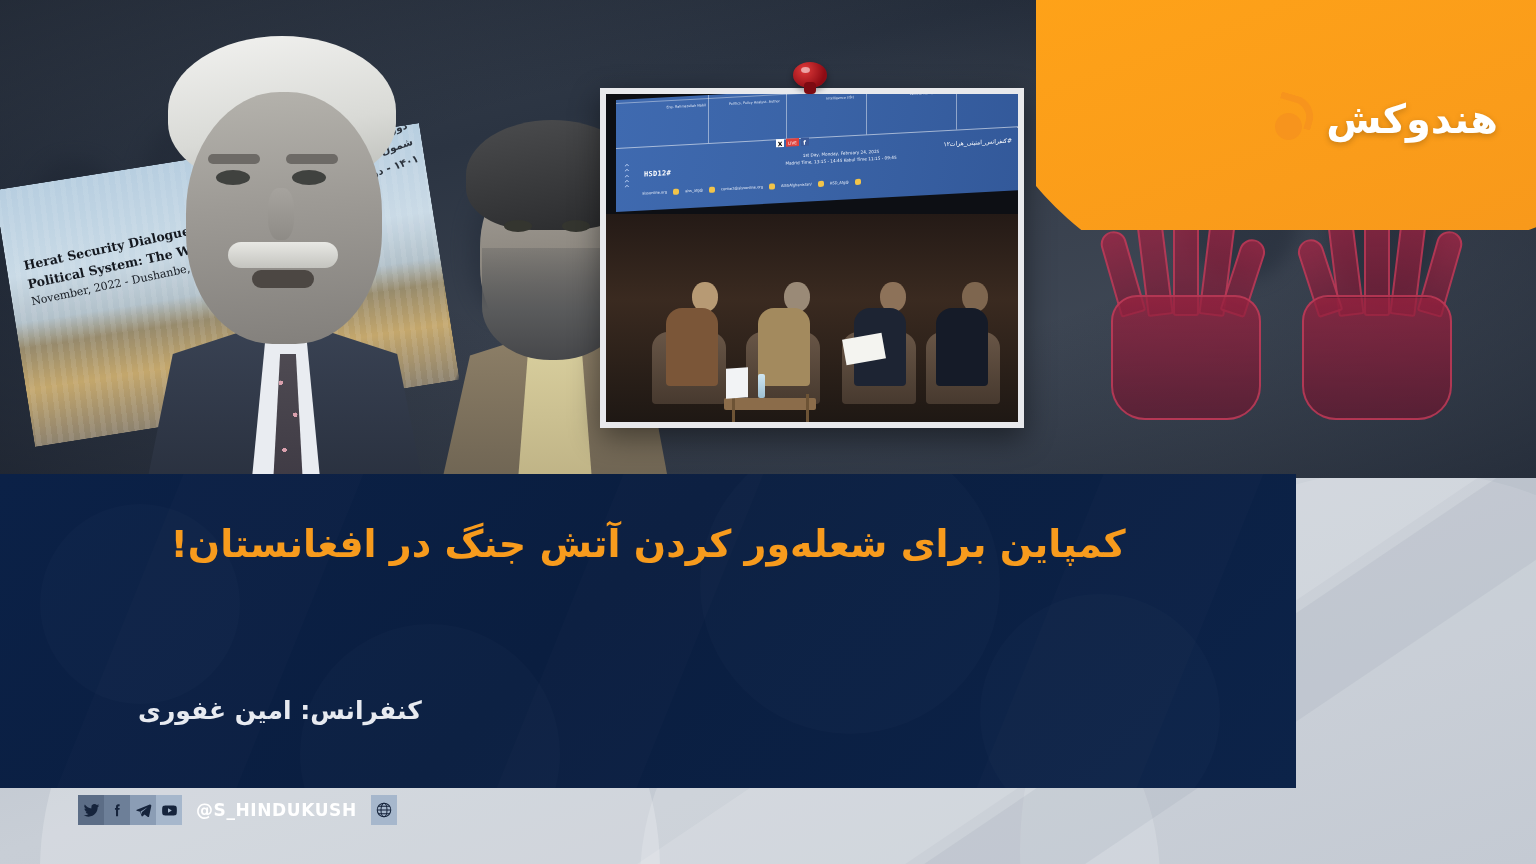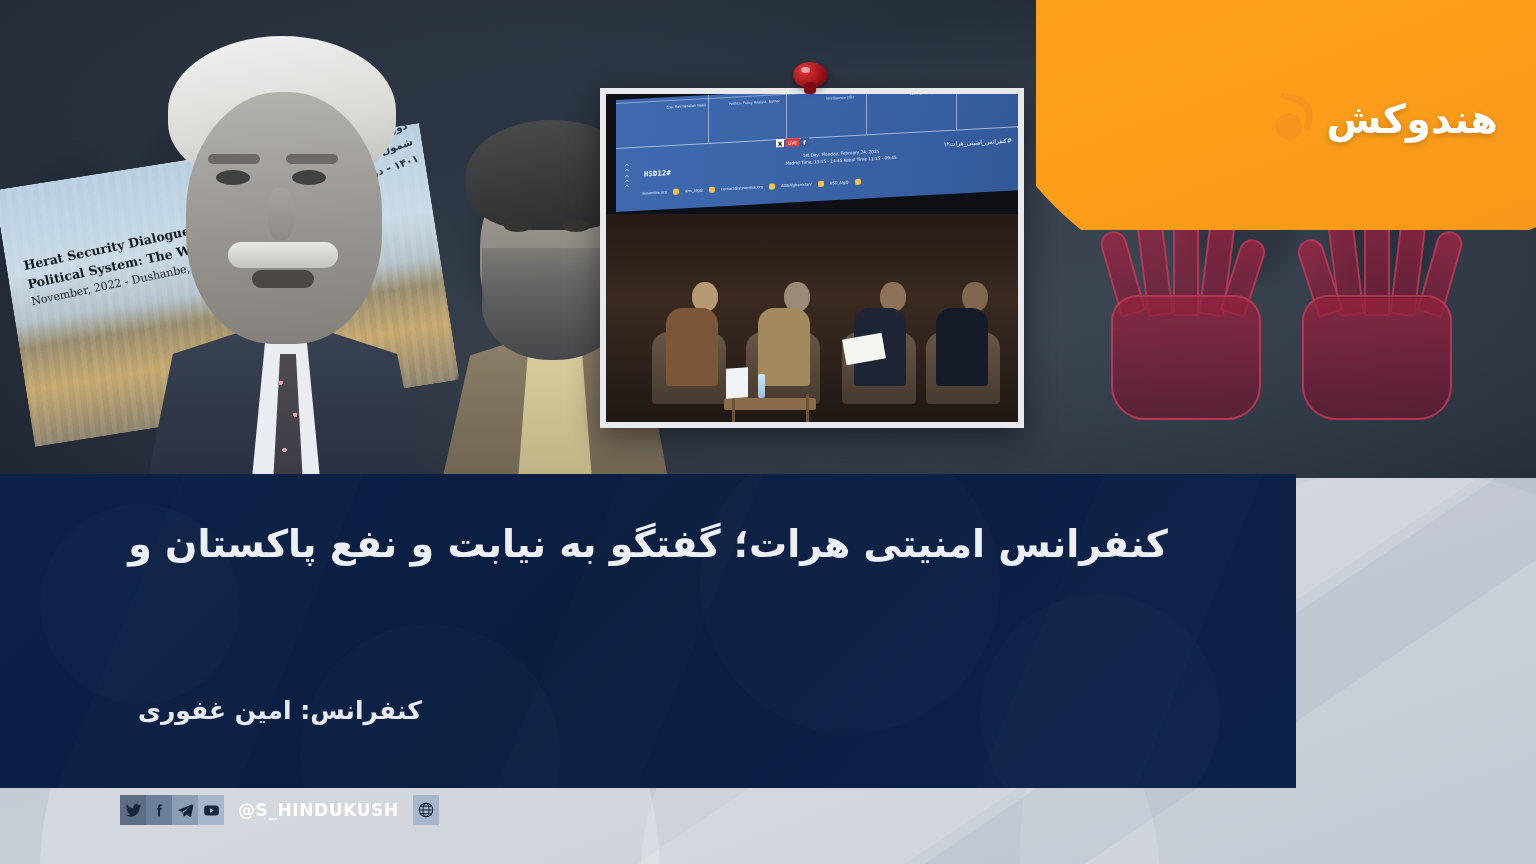--- a/index.html
+++ b/index.html
@@ -190,21 +190,21 @@
 
   .headline{position:absolute;right:60px;left:60px;top:34px;direction:rtl;text-align:center;
     font-size:38px;font-weight:800;line-height:1.9;letter-spacing:.2px;}
   .headline .w{color:#eceff4;display:block;}
   .headline .o{color:#f79b1d;display:block;}
   .author{position:absolute;right:0;left:0;top:222px;padding-left:138px;direction:rtl;text-align:left;
     color:#e7eaf0;font-size:25px;font-weight:800;}
 
   
   .footer{position:absolute;left:0;top:788px;width:1536px;height:44px;display:flex;align-items:center;
-    direction:ltr;padding-left:120px;gap:0;}
+    direction:ltr;padding-left:78px;gap:0;}
   .soc{width:26px;height:30px;display:flex;align-items:center;justify-content:center;}
   .soc.s1{background:#5c6d86;} .soc.s2{background:#6d7f98;}
   .soc.s3{background:#8b9db5;} .soc.s4{background:#a6b7cc;}
   .soc svg{width:17px;height:17px;fill:#16243c;}
   .handle{color:#fff;font-weight:800;font-size:17px;letter-spacing:.6px;margin-left:14px;
     font-family:"DejaVu Sans","Liberation Sans",sans-serif;}
   .globe{width:26px;height:30px;background:#a6b7cc;display:flex;align-items:center;justify-content:center;
     margin-left:14px;}
   .globe svg{width:18px;height:18px;stroke:#16243c;fill:none;stroke-width:1.4;}
   .url{color:#fff;font-weight:800;font-size:17px;letter-spacing:.6px;margin-left:14px;}
@@ -391,21 +391,21 @@
       <div class="c" style="left:40px;top:30px;width:200px;height:200px"></div>
       <div class="c" style="left:300px;top:150px;width:260px;height:260px"></div>
       <div class="c" style="left:700px;top:-40px;width:300px;height:300px"></div>
       <div class="c" style="left:980px;top:120px;width:240px;height:240px"></div>
       <div class="t" style="left:120px;top:0;width:180px;height:314px;transform:skewX(-22deg)"></div>
       <div class="t" style="left:560px;top:0;width:140px;height:314px;transform:skewX(-22deg)"></div>
       <div class="t" style="left:1040px;top:0;width:160px;height:314px;transform:skewX(-22deg)"></div>
     </div>
 
     <div class="headline">
-      <span class="w">کنفرانس امنیتی هرات؛ گفتگو به نیابت و نفع پاکستان و</span>
+      <span class="o">کمپاین برای شعله‌ور کردن آتش جنگ در افغانستان!</span>
     </div>
 
     <div class="author">کنفرانس: امین غفوری</div>
   </div>
 
   <div class="footer">
     <a class="soc s1">
       <svg viewBox="0 0 24 24">
           <path d="M23 4.9c-.8.4-1.7.6-2.6.8 1-.6 1.7-1.5 2-2.6-.9.5-1.9.9-2.9 1.1A4.5 4.5 0 0 0 11.8 8c0 .4 0 .7.1 1A12.8 12.8 0 0 1 2.6 3.7a4.5 4.5 0 0 0 1.4 6 4.4 4.4 0 0 1-2-.6v.1c0 2.2 1.5 4 3.6 4.4a4.5 4.5 0 0 1-2 .1 4.5 4.5 0 0 0 4.2 3.1A9 9 0 0 1 1 18.7a12.7 12.7 0 0 0 6.9 2c8.3 0 12.8-6.9 12.8-12.8v-.6c.9-.6 1.7-1.4 2.3-2.4z"></path>
         </svg>

